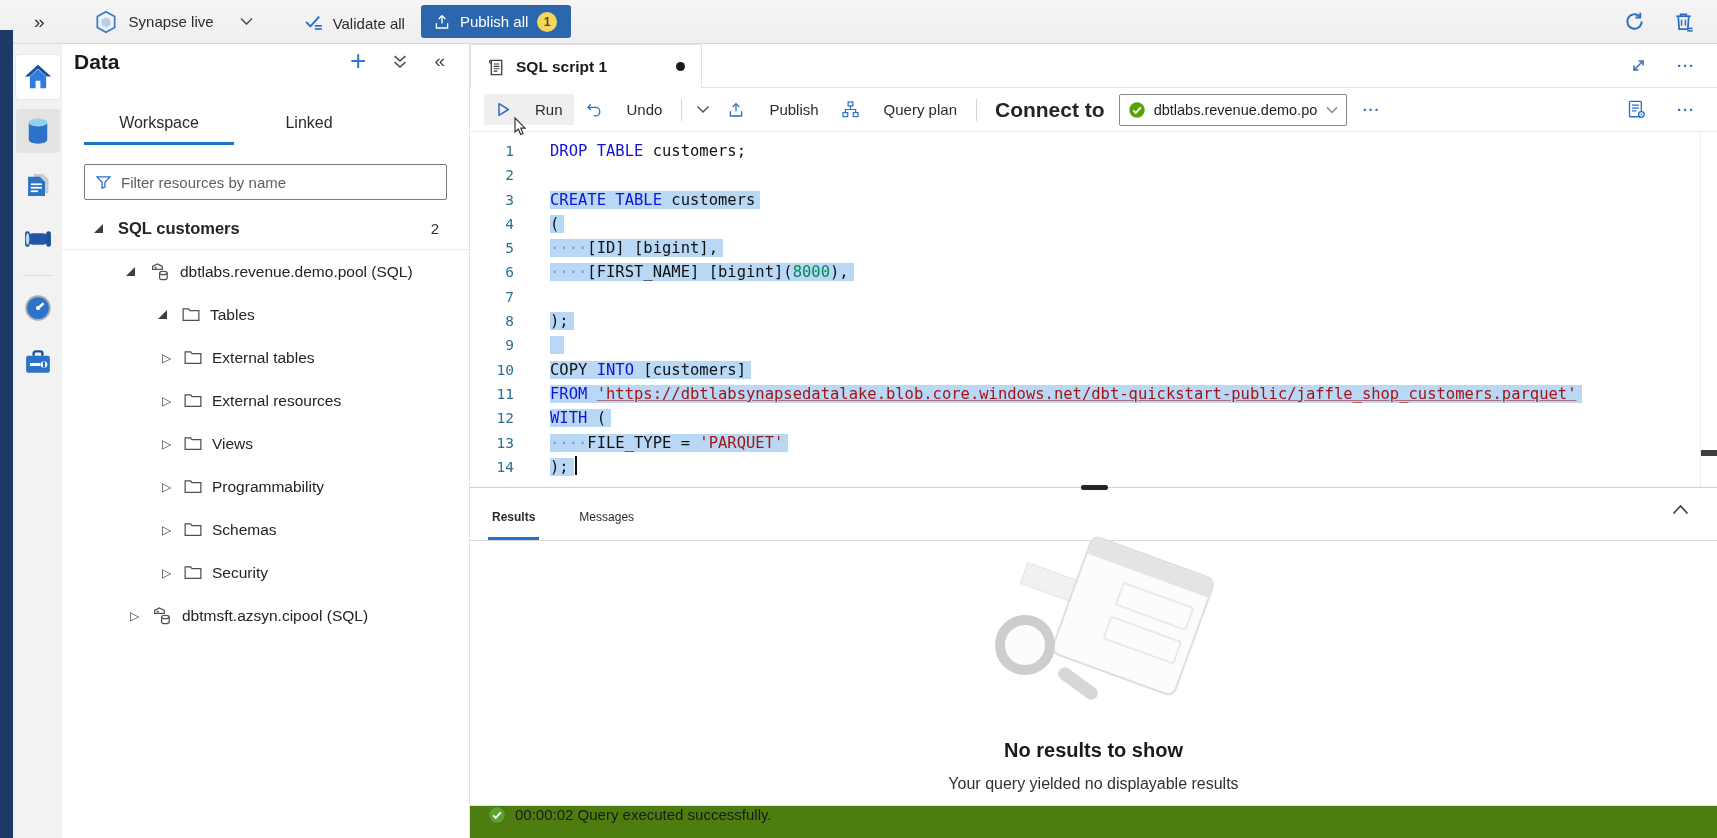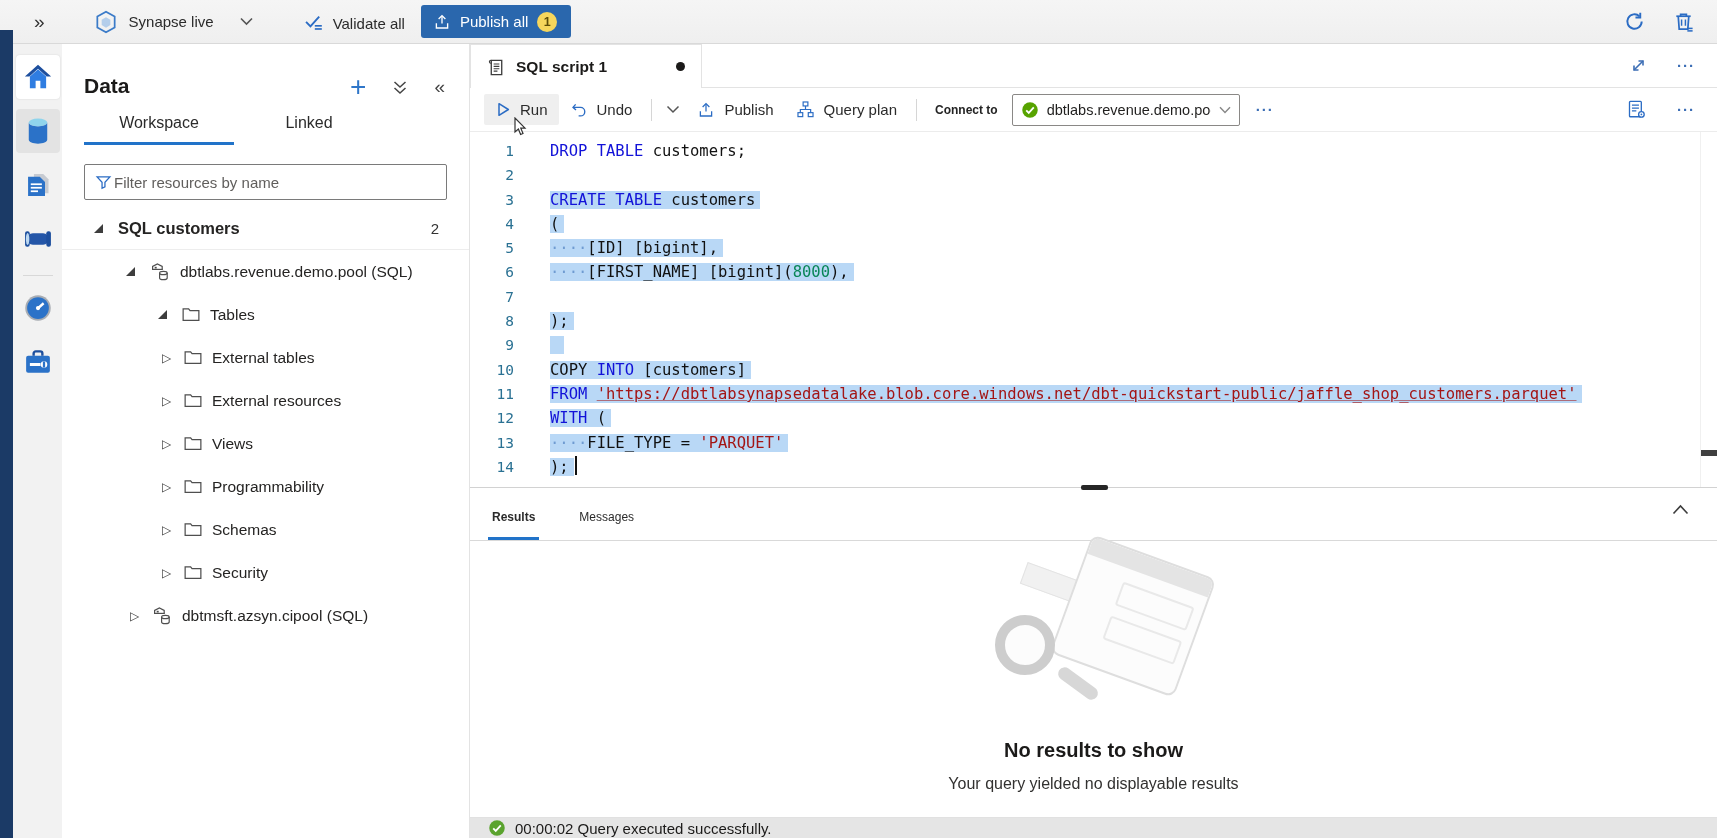--- a/index.html
+++ b/index.html
@@ -25,29 +25,29 @@
   .dark-edge{position:absolute;left:0;top:30px;bottom:0;width:13px;background:#1b3a66;z-index:9}
   .rail{position:absolute;left:13px;top:44px;bottom:0;width:49px;background:#f2f2f2;z-index:4;
     display:flex;flex-direction:column;align-items:center;padding-top:1px}
   .rail-item{width:44px;height:44px;margin-top:10px;border-radius:4px;display:flex;align-items:center;justify-content:center;cursor:pointer}
   .rail-item.home{background:#fff;box-shadow:0 0 2px rgba(0,0,0,.12)}
   .rail-item.current{background:#e3e3e3}
   .rail-div{width:30px;height:1px;background:#d8d8d8;margin-top:14px}
 
   
   .sidepanel{position:absolute;left:62px;top:44px;bottom:0;width:408px;background:#fff;border-right:1px solid #e3e3e3;z-index:3}
-  .sp-head{display:flex;align-items:flex-end;height:54px;padding:6px 24px 0 22px}
+  .sp-head{display:flex;align-items:flex-start;height:54px;padding:6px 24px 0 12px}
   .sp-title{font-size:21px;font-weight:700;color:#1b1a19}
   .sp-actions{margin-left:auto;display:flex;align-items:center;gap:27px}
   .sp-plus{font-size:28px;font-weight:300;color:#2f76c9;line-height:20px;cursor:pointer}
   .sp-collapse{font-size:19px;color:#444;cursor:pointer}
   .side-tabs{display:flex;padding-left:22px;margin-top:8px}
   .side-tab{width:150px;text-align:center;font-size:16px;color:#2b2b2b;padding:8px 0 10px;cursor:pointer;border-bottom:3px solid transparent}
   .side-tab.active{border-bottom-color:#2173c9;font-weight:400}
-  .filterbox{display:flex;align-items:center;gap:2px;margin:19px 22px 0 22px;height:36px;border:1px solid #7a7a7a;
+  .filterbox{display:flex;align-items:center;gap:9px;margin:19px 22px 0 22px;height:36px;border:1px solid #7a7a7a;
     border-radius:2px;padding:0 10px;background:#fff}
   .filterbox input{border:none;outline:none;flex:1;font-size:15px;font-family:"Liberation Sans",sans-serif;color:#333}
   .filterbox input::placeholder{color:#605e5c}
   .tree{margin-top:8px}
   .trow{display:flex;align-items:center;height:43px;font-size:15.5px;color:#252423;cursor:pointer}
   .trow.root{height:42px;font-size:16.5px;font-weight:600;border-bottom:1px solid #ededed;margin-top:4px}
   .lvl0{padding-left:34px}.lvl1{padding-left:66px}.lvl2{padding-left:98px}
   .twisty{width:13px;margin-right:11px;flex:none;display:flex;align-items:center;justify-content:center}
   .twisty.exp{width:0;height:0;border-bottom:9px solid #3d3d3d;border-left:9px solid transparent;margin-right:15px;margin-left:-2px}
   .twisty.col{font-size:12px;color:#3d3d3d}
@@ -57,25 +57,25 @@
   
   .main{position:absolute;left:470px;top:44px;right:0;bottom:0;display:flex;flex-direction:column;background:#fff}
   .tabstrip{height:44px;display:flex;align-items:stretch;border-bottom:1px solid #e3e3e3;position:relative}
   .doc-tab{display:flex;align-items:center;gap:10px;width:232px;padding:0 16px;background:#fff;
     border:1px solid #e3e3e3;border-bottom:none;margin-bottom:-1px;font-size:15.5px;font-weight:700;color:#1b1a19;cursor:pointer}
   .dirty-dot{width:9px;height:9px;border-radius:50%;background:#1b1a19;margin-left:auto}
   .tabstrip-right{position:absolute;right:22px;top:0;height:100%;display:flex;align-items:center;gap:30px}
   .more-glyph{font-size:15px;letter-spacing:1px;color:#3c6eb5;font-weight:700;cursor:pointer}
 
   .toolbar{height:44px;display:flex;align-items:center;border-bottom:1px solid #ececec;padding-left:14px;position:relative}
-  .tbtn{display:flex;align-items:center;gap:9px;font-size:15px;color:#2b2b2b;background:none;border:none;
+  .tbtn{display:flex;align-items:center;gap:24px;font-size:15px;color:#2b2b2b;background:none;border:none;
     font-family:"Liberation Sans",sans-serif;padding:7px 11px;cursor:pointer;border-radius:2px}
   .tbtn.hovered{background:#efefef}
   .vdiv{width:1px;height:22px;background:#d6d6d6;margin:0 8px}
-  .connect-label{font-size:12px;font-weight:700;color:#242424;margin:0 14px 0 10px}
+  .connect-label{font-size:21px;font-weight:700;color:#242424;margin:0 14px 0 10px}
   .connect-dd{display:flex;align-items:center;gap:8px;width:228px;height:32px;border:1px solid #8a8886;border-radius:2px;
     padding:0 8px;background:#fff;cursor:pointer}
   .connect-dd .dd-text{font-size:14.5px;color:#201f1e;flex:1;white-space:nowrap;overflow:hidden}
   .toolbar-right{position:absolute;right:22px;display:flex;align-items:center;gap:30px}
 
   
   .editor{height:355px;position:relative;padding-top:7px;overflow:hidden}
   .cline{display:flex;height:24.3px;line-height:24.3px;font-family:"DejaVu Sans Mono","Liberation Mono",monospace;font-size:15.5px}
   .gut{width:52px;text-align:right;padding-right:8px;color:#2a7193;font-size:14.5px;flex:none}
   .ctext{white-space:pre;padding-left:28px}
@@ -101,21 +101,21 @@
   .ill .stick{position:absolute;left:52px;top:22px;width:92px;height:23px;background:#f1f1f1;border:1px solid #e3e3e3;transform:rotate(20deg)}
   .ill .card{position:absolute;left:98px;top:-2px;width:132px;height:126px;background:#fcfcfc;border:2px solid #dedede;
     border-radius:9px;transform:rotate(20deg);overflow:hidden}
   .ill .band{position:absolute;top:0;left:0;right:0;height:18px;background:#e4e4e4}
   .ill .r1,.ill .r2{position:absolute;right:9px;width:76px;height:25px;border:2px solid #e9e9e9;border-radius:3px}
   .ill .r1{top:32px}.ill .r2{top:68px}
   .ill .lens{position:absolute;left:26px;top:60px;width:60px;height:60px;border:10px solid #cdcdcd;border-radius:50%;background:rgba(252,252,252,.92)}
   .ill .handle{position:absolute;left:86px;top:122px;width:46px;height:13px;background:#d7d7d7;border-radius:7px;transform:rotate(36deg)}
 
   
-  .statusbar{height:21px;background:#e5e5e5;border-top:1px solid #e1e1e1;display:flex;align-items:center;gap:9px;padding-left:18px}
+  .statusbar{height:33px;background:#4d7c0f;border-top:1px solid #e1e1e1;display:flex;align-items:flex-start;gap:9px;padding-left:18px}
   .status-text{font-size:15px;color:#1b1a19}
 
   
   .mouse{position:absolute;left:513px;top:117px;z-index:30;pointer-events:none}
 </style>
 </head>
 <body>
 
 <div class="topbar">
   <span class="tb-expand">»</span>

